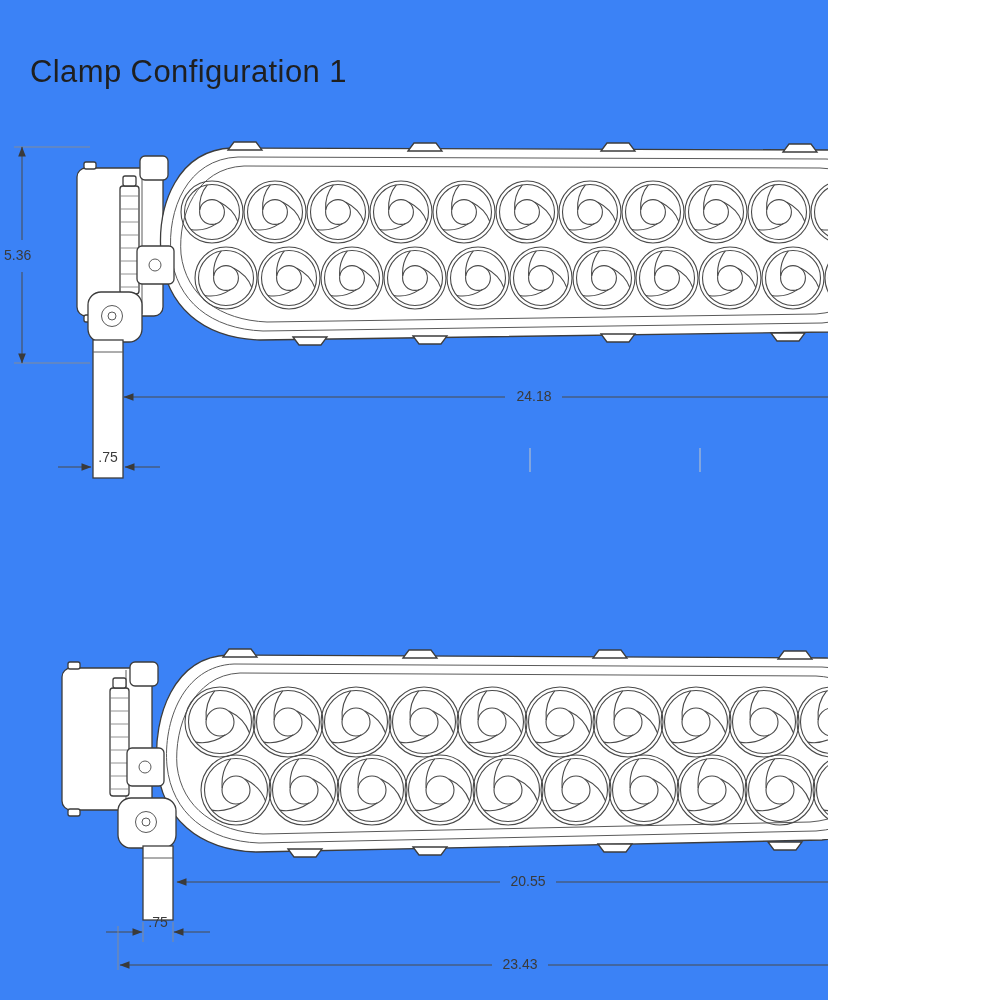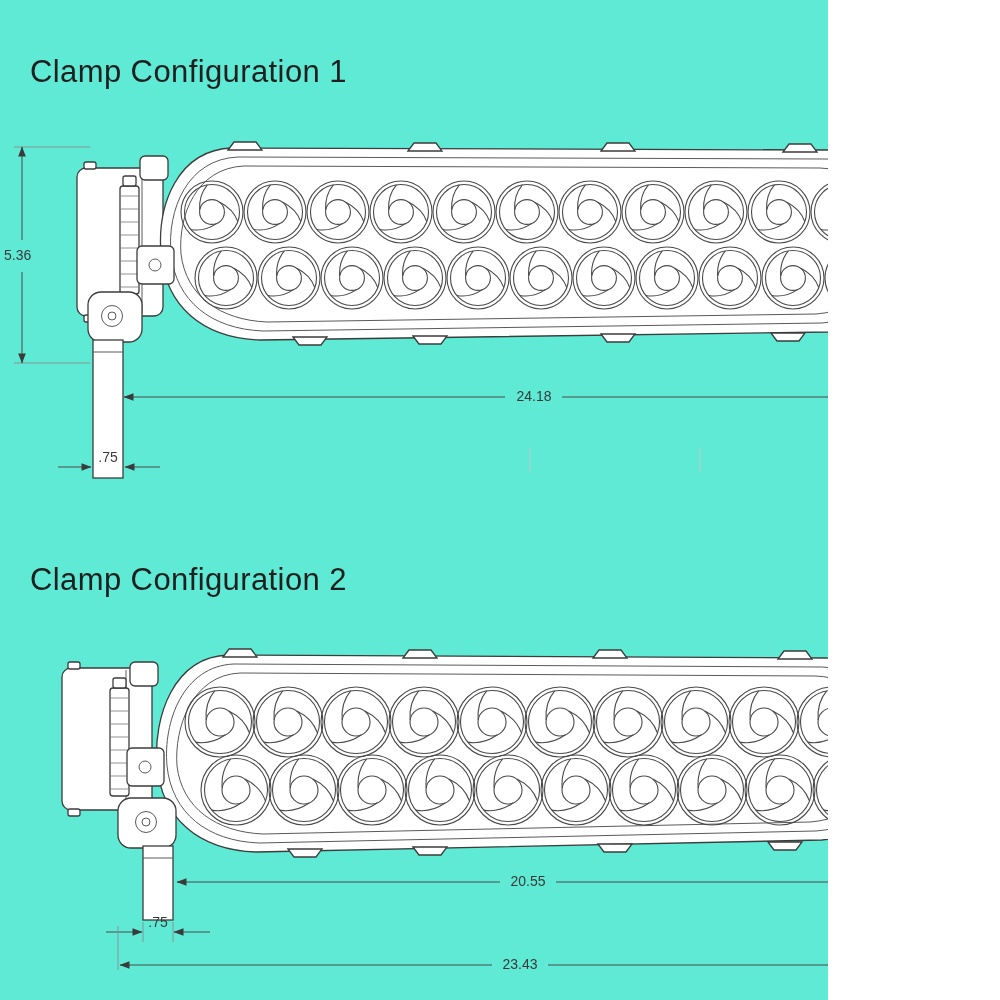--- a/index.html
+++ b/index.html
@@ -1,16 +1,16 @@
 <!DOCTYPE html>
 <html><head>
 <meta charset="utf-8">
 <style>
   html,body{margin:0;padding:0;background:#fff;}
-  .page{position:relative;width:828px;height:1000px;background:#5eead4;overflow:hidden;
+  .page{position:relative;width:828px;height:1000px;background:#3b82f6;overflow:hidden;
         font-family:"Liberation Sans",sans-serif;}
   .cfg-title{position:absolute;left:30px;margin:0;font-size:31px;font-weight:400;
         color:#1f1f1f;letter-spacing:.4px;font-family:"Liberation Sans",sans-serif;}
   #title-1{top:54px;}
   #title-2{top:562px;}
   svg{position:absolute;left:0;}
   #drawing-1{top:100px;}
   #drawing-2{top:610px;}
   .ln2{fill:none;stroke:#5a5a5a;stroke-width:1;}
   .wh{fill:#ffffff;stroke:#3c3c3c;stroke-width:1.3;}
@@ -269,21 +269,20 @@
     <g>
       <line class="dim" x1="58" y1="367" x2="91" y2="367" marker-end="url(#ar1)"></line>
       <line class="dim" x1="160" y1="367" x2="125" y2="367" marker-end="url(#ar1)"></line>
       <text class="dimtext" x="108" y="362" text-anchor="middle">.75</text>
     </g>
 
     <line class="faint" x1="530" y1="348" x2="530" y2="372"></line>
     <line class="faint" x1="700" y1="348" x2="700" y2="372"></line>
   </svg>
 
-  <h2 class="cfg-title" id="title-2">Clamp Configuration 2</h2>
 
   <svg id="drawing-2" width="1000" height="390" viewBox="0 0 1000 390">
     <defs>
       <marker id="ar2" viewBox="0 0 10 10" refX="9.5" refY="5" markerWidth="13" markerHeight="10" orient="auto-start-reverse" markerUnits="userSpaceOnUse">
         <path d="M0,1.2 L10,5 L0,8.8 Z" fill="#3a3a3a"></path>
       </marker>
     </defs>
 
     <g>
       <rect class="wh" x="62" y="58" width="90" height="142" rx="9"></rect>

